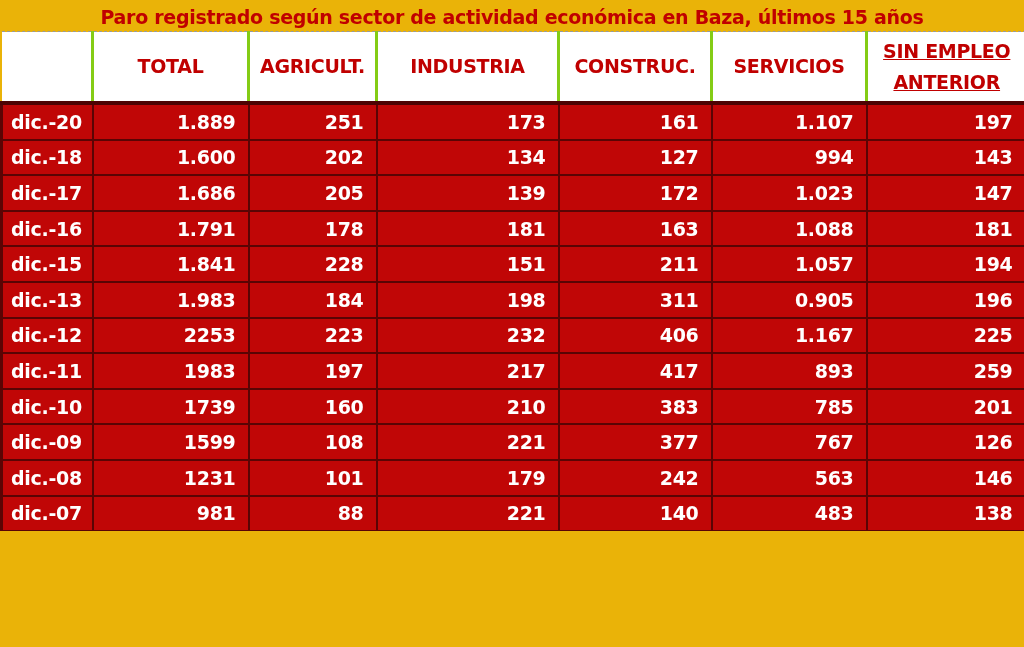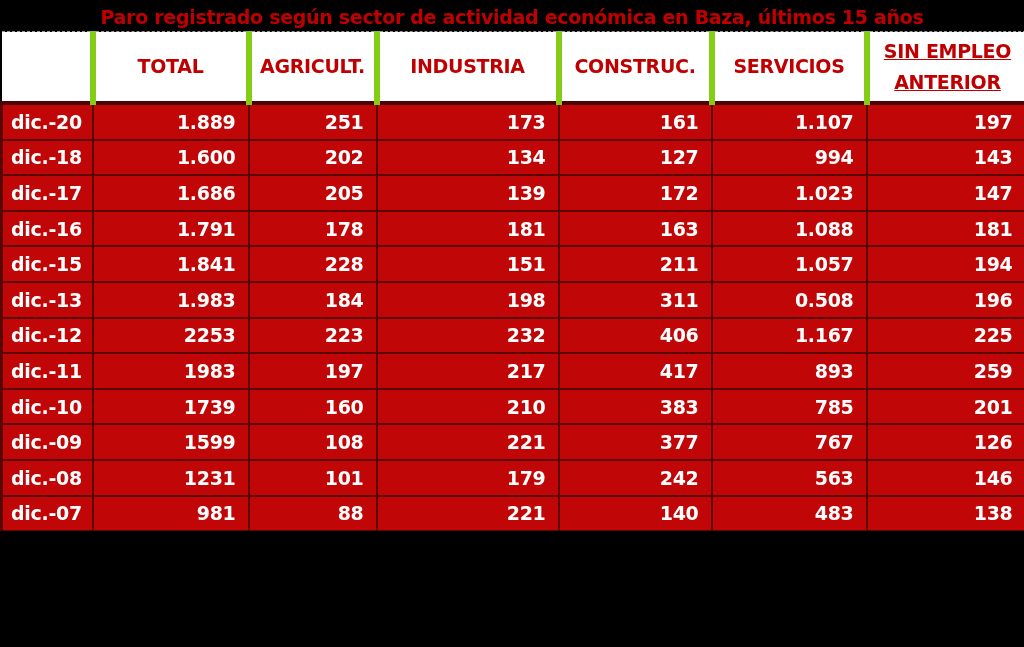--- a/index.html
+++ b/index.html
@@ -6,21 +6,21 @@
     margin: 0;
     padding: 0;
     background: #ffffff;
     width: 1024px;
     font-family: "DejaVu Sans", "Liberation Sans", sans-serif;
   }
   .page {
     width: 1024px;
     height: 647px;
     overflow: hidden;
-    background: #000000;
+    background: #eab308;
   }
   .title {
     color: #c00000;
     font-weight: bold;
     font-size: 19px;
     text-align: center;
     height: 28px;
     line-height: 28px;
     padding-top: 3px;
     letter-spacing: -0.3px;
@@ -37,21 +37,21 @@
     background: #ffffff;
     color: #c00000;
     font-weight: bold;
     font-size: 19px;
     text-align: center;
     vertical-align: middle;
     height: 69px;
     line-height: 1.6;
     letter-spacing: -0.3px;
     border-left: 1px solid #8a8a8a;
-    border-right: 6px solid #84cc16;
+    border-right: 3px solid #84cc16;
     border-bottom: 4px solid #4d0303;
     padding: 0 2px;
     overflow: hidden;
   }
   thead th.corner {
     border-left: none;
   }
   thead th:last-child {
     border-right: none;
     text-decoration: underline;
@@ -157,21 +157,21 @@
           <td class="val">211</td>
           <td class="val">1.057</td>
           <td class="val">194</td>
         </tr>
         <tr>
           <th class="rowlabel">dic.-13</th>
           <td class="val">1.983</td>
           <td class="val">184</td>
           <td class="val">198</td>
           <td class="val">311</td>
-          <td class="val">0.508</td>
+          <td class="val">0.905</td>
           <td class="val">196</td>
         </tr>
         <tr>
           <th class="rowlabel">dic.-12</th>
           <td class="val">2253</td>
           <td class="val">223</td>
           <td class="val">232</td>
           <td class="val">406</td>
           <td class="val">1.167</td>
           <td class="val">225</td>

